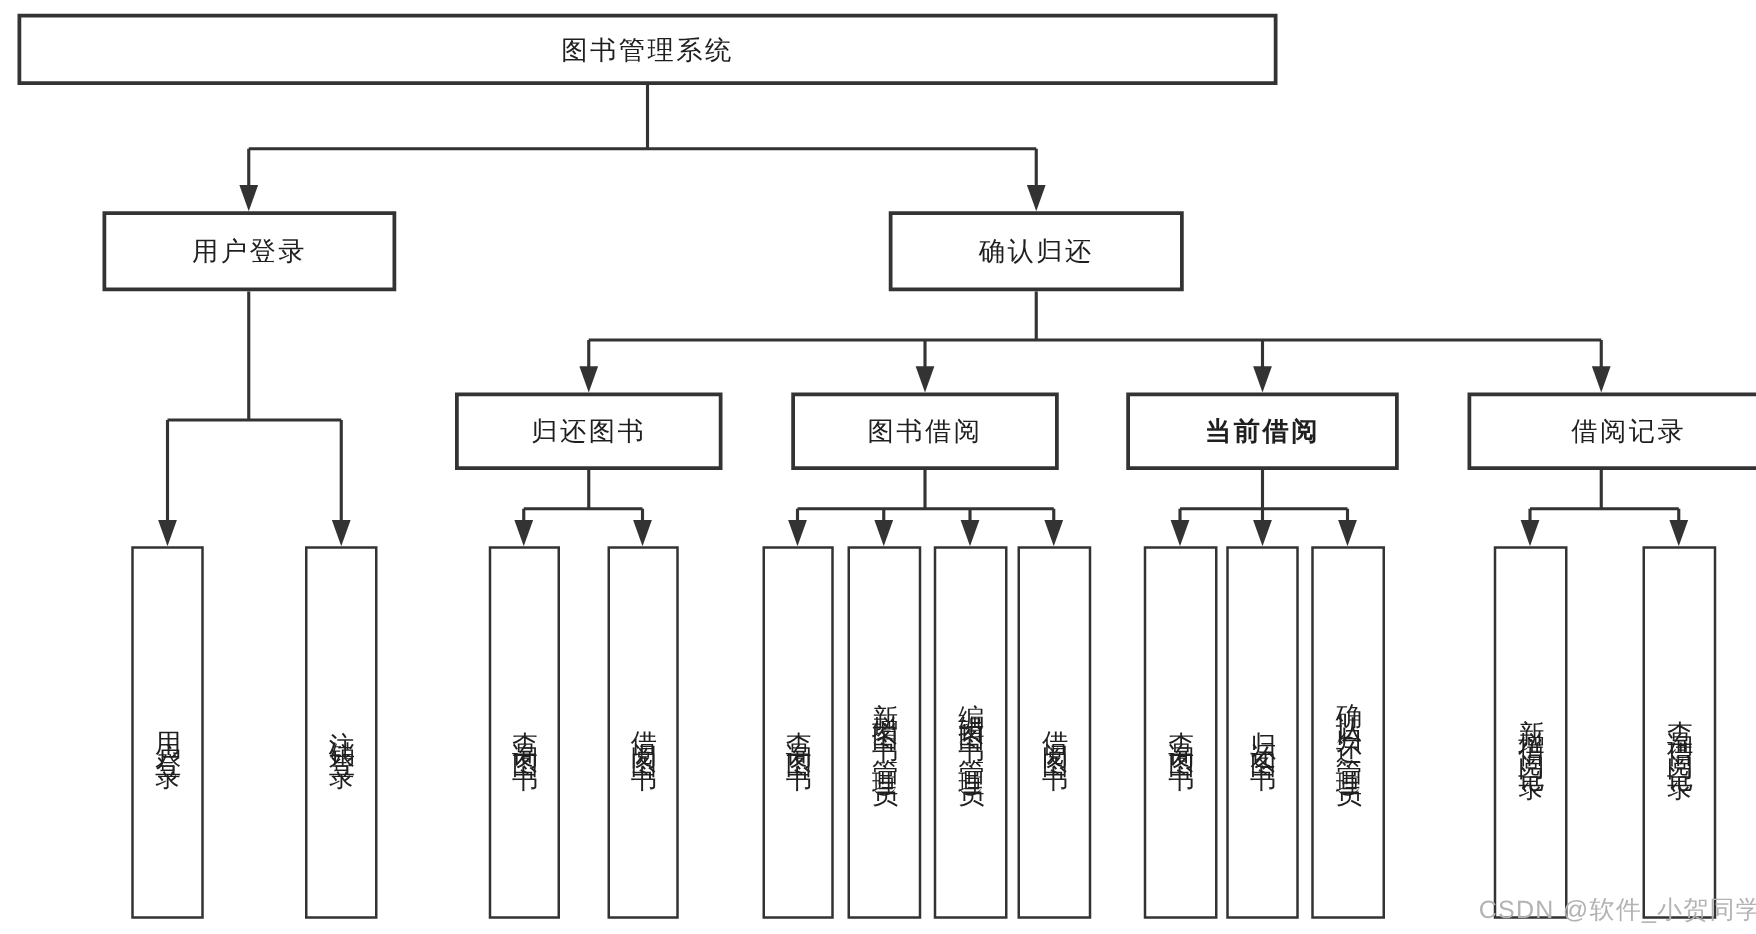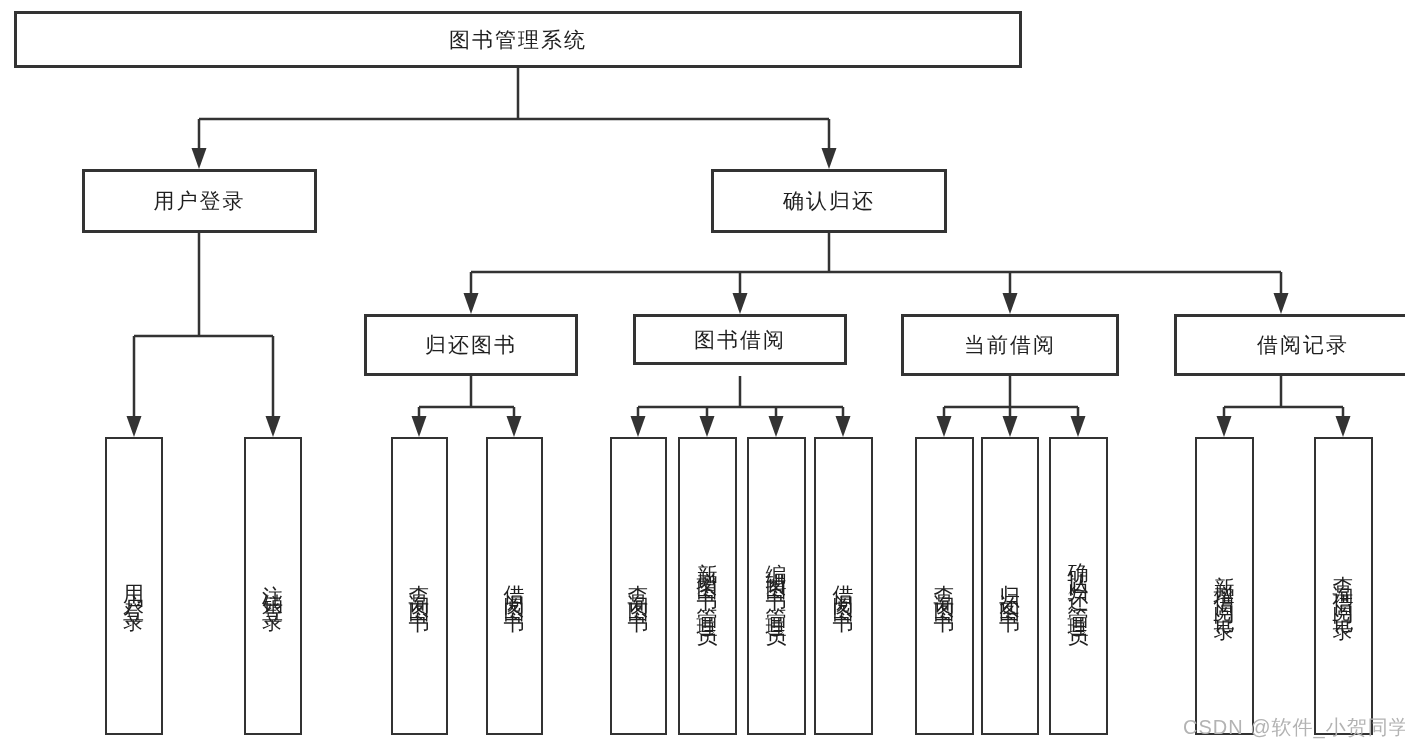--- a/index.html
+++ b/index.html
@@ -97,24 +97,24 @@
   <div class="node" style="left:82px; top:169px; width:235px; height:64px;">
     <span class="h-label">用户登录</span>
   </div>
   <div class="node" style="left:711px; top:169px; width:236px; height:64px;">
     <span class="h-label">确认归还</span>
   </div>
 
   <div class="node" style="left:364px; top:314px; width:214px; height:62px;">
     <span class="h-label">归还图书</span>
   </div>
-  <div class="node" style="left:633px; top:314px; width:214px; height:51px;">
+  <div class="node" style="left:633px; top:314px; width:214px; height:62px;">
     <span class="h-label">图书借阅</span>
   </div>
-  <div class="node" style="left:901px; top:314px; width:218px; height:62px;">
+  <div class="node" style="left:901px; top:314px; width:218px; height:62px;font-weight:bold;">
     <span class="h-label">当前借阅</span>
   </div>
   <div class="node" style="left:1174px; top:314px; width:258px; height:62px;">
     <span class="h-label">借阅记录</span>
   </div>
 
   <div class="node col" style="left:105px; top:437px; width:58px; height:298px;">
     <span class="v-label">用户登录</span>
   </div>
   <div class="node col" style="left:244px; top:437px; width:58px; height:298px;">

